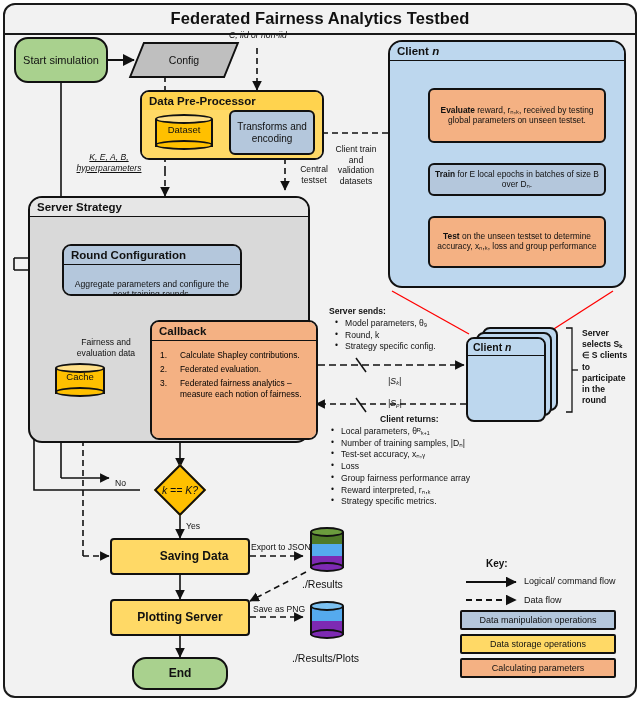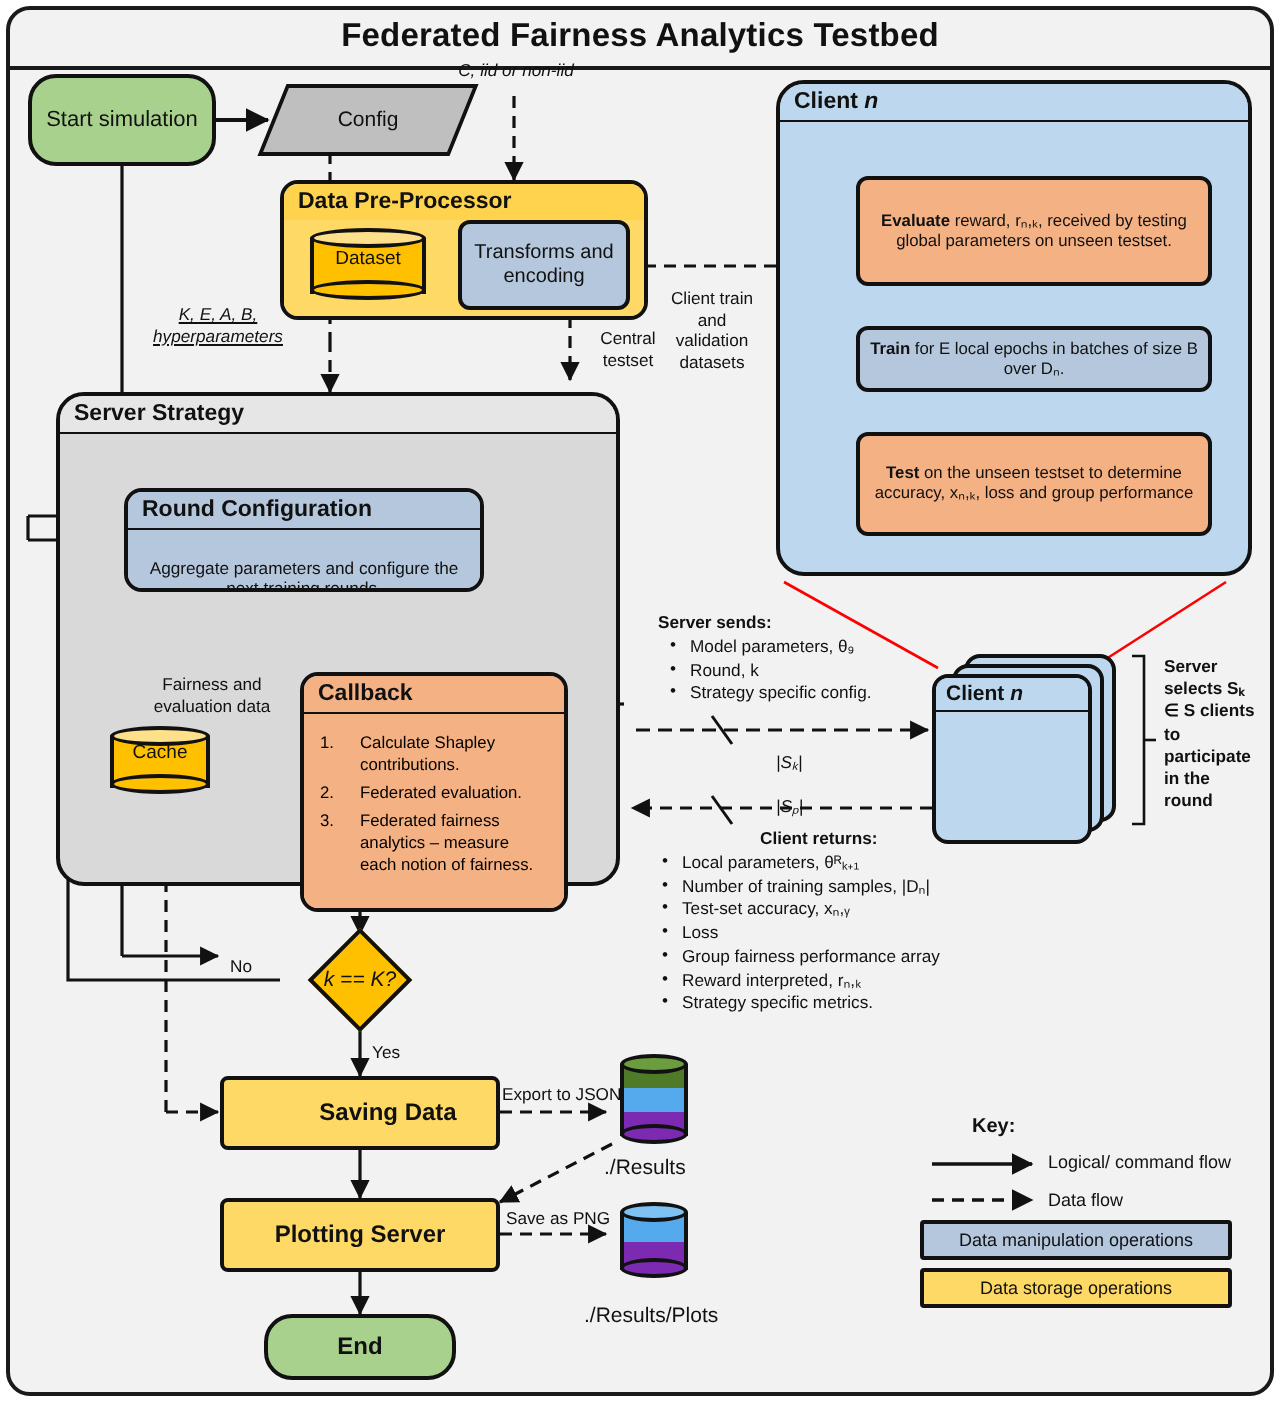--- a/index.html
+++ b/index.html
@@ -201,21 +201,21 @@
     <div class="hdr grey-cont-hdr" style="border-bottom:1.5px solid #111;">Server Strategy</div>
   </div>
 
   <div class="tbox" style="left:62px;top:244px;width:180px;height:52px;">
     <div class="hdr blue-box" style="border-bottom:1.5px solid #111;">Round Configuration</div>
     <div class="bdy blue-box" style="height:100%;display:flex;align-items:center;justify-content:center;padding:2px 8px;">
       <span class="lbl" style="font-size:8.6px;">Aggregate parameters and configure the next training rounds.</span>
     </div>
   </div>
 
-  <div class="tbox" style="left:150px;top:320px;width:134px;height:120px;margin-top:16px;">
+  <div class="tbox" style="left:150px;top:320px;width:168px;height:120px;">
     <div class="hdr orange-cont" style="border-bottom:1.5px solid #111;">Callback</div>
     <div class="bdy orange-cont" style="height:100%;padding:9px 8px 4px 4px;">
       <ol class="cbl">
         <li>Calculate Shapley contributions.</li>
         <li>Federated evaluation.</li>
         <li>Federated fairness analytics – measure each notion of fairness.</li>
       </ol>
     </div>
   </div>
 
@@ -312,15 +312,18 @@
   <div class="keybox" style="left:452px;top:558px;width:172px;height:126px;">
     <div class="txt b" style="left:2px;top:0px;font-size:10px;padding-left:32px;">Key:</div>
     <div class="txt" style="left:72px;top:18px;font-size:9px;">Logical/ command flow</div>
     <div class="txt" style="left:72px;top:37px;font-size:9px;">Data flow</div>
     <div class="keyrow" style="left:8px;top:52px;width:156px;height:20px;background:#b4c7dc;">
       <span>Data manipulation operations</span>
     </div>
     <div class="keyrow" style="left:8px;top:76px;width:156px;height:20px;background:#ffd966;justify-content:center;">
       <span>Data storage operations</span>
     </div>
+    <div class="keyrow" style="left:8px;top:100px;width:156px;height:20px;background:#f4b183;">
+      <span>Calculating parameters</span>
+    </div>
   </div>
 
 </div>
 
 </body></html>

